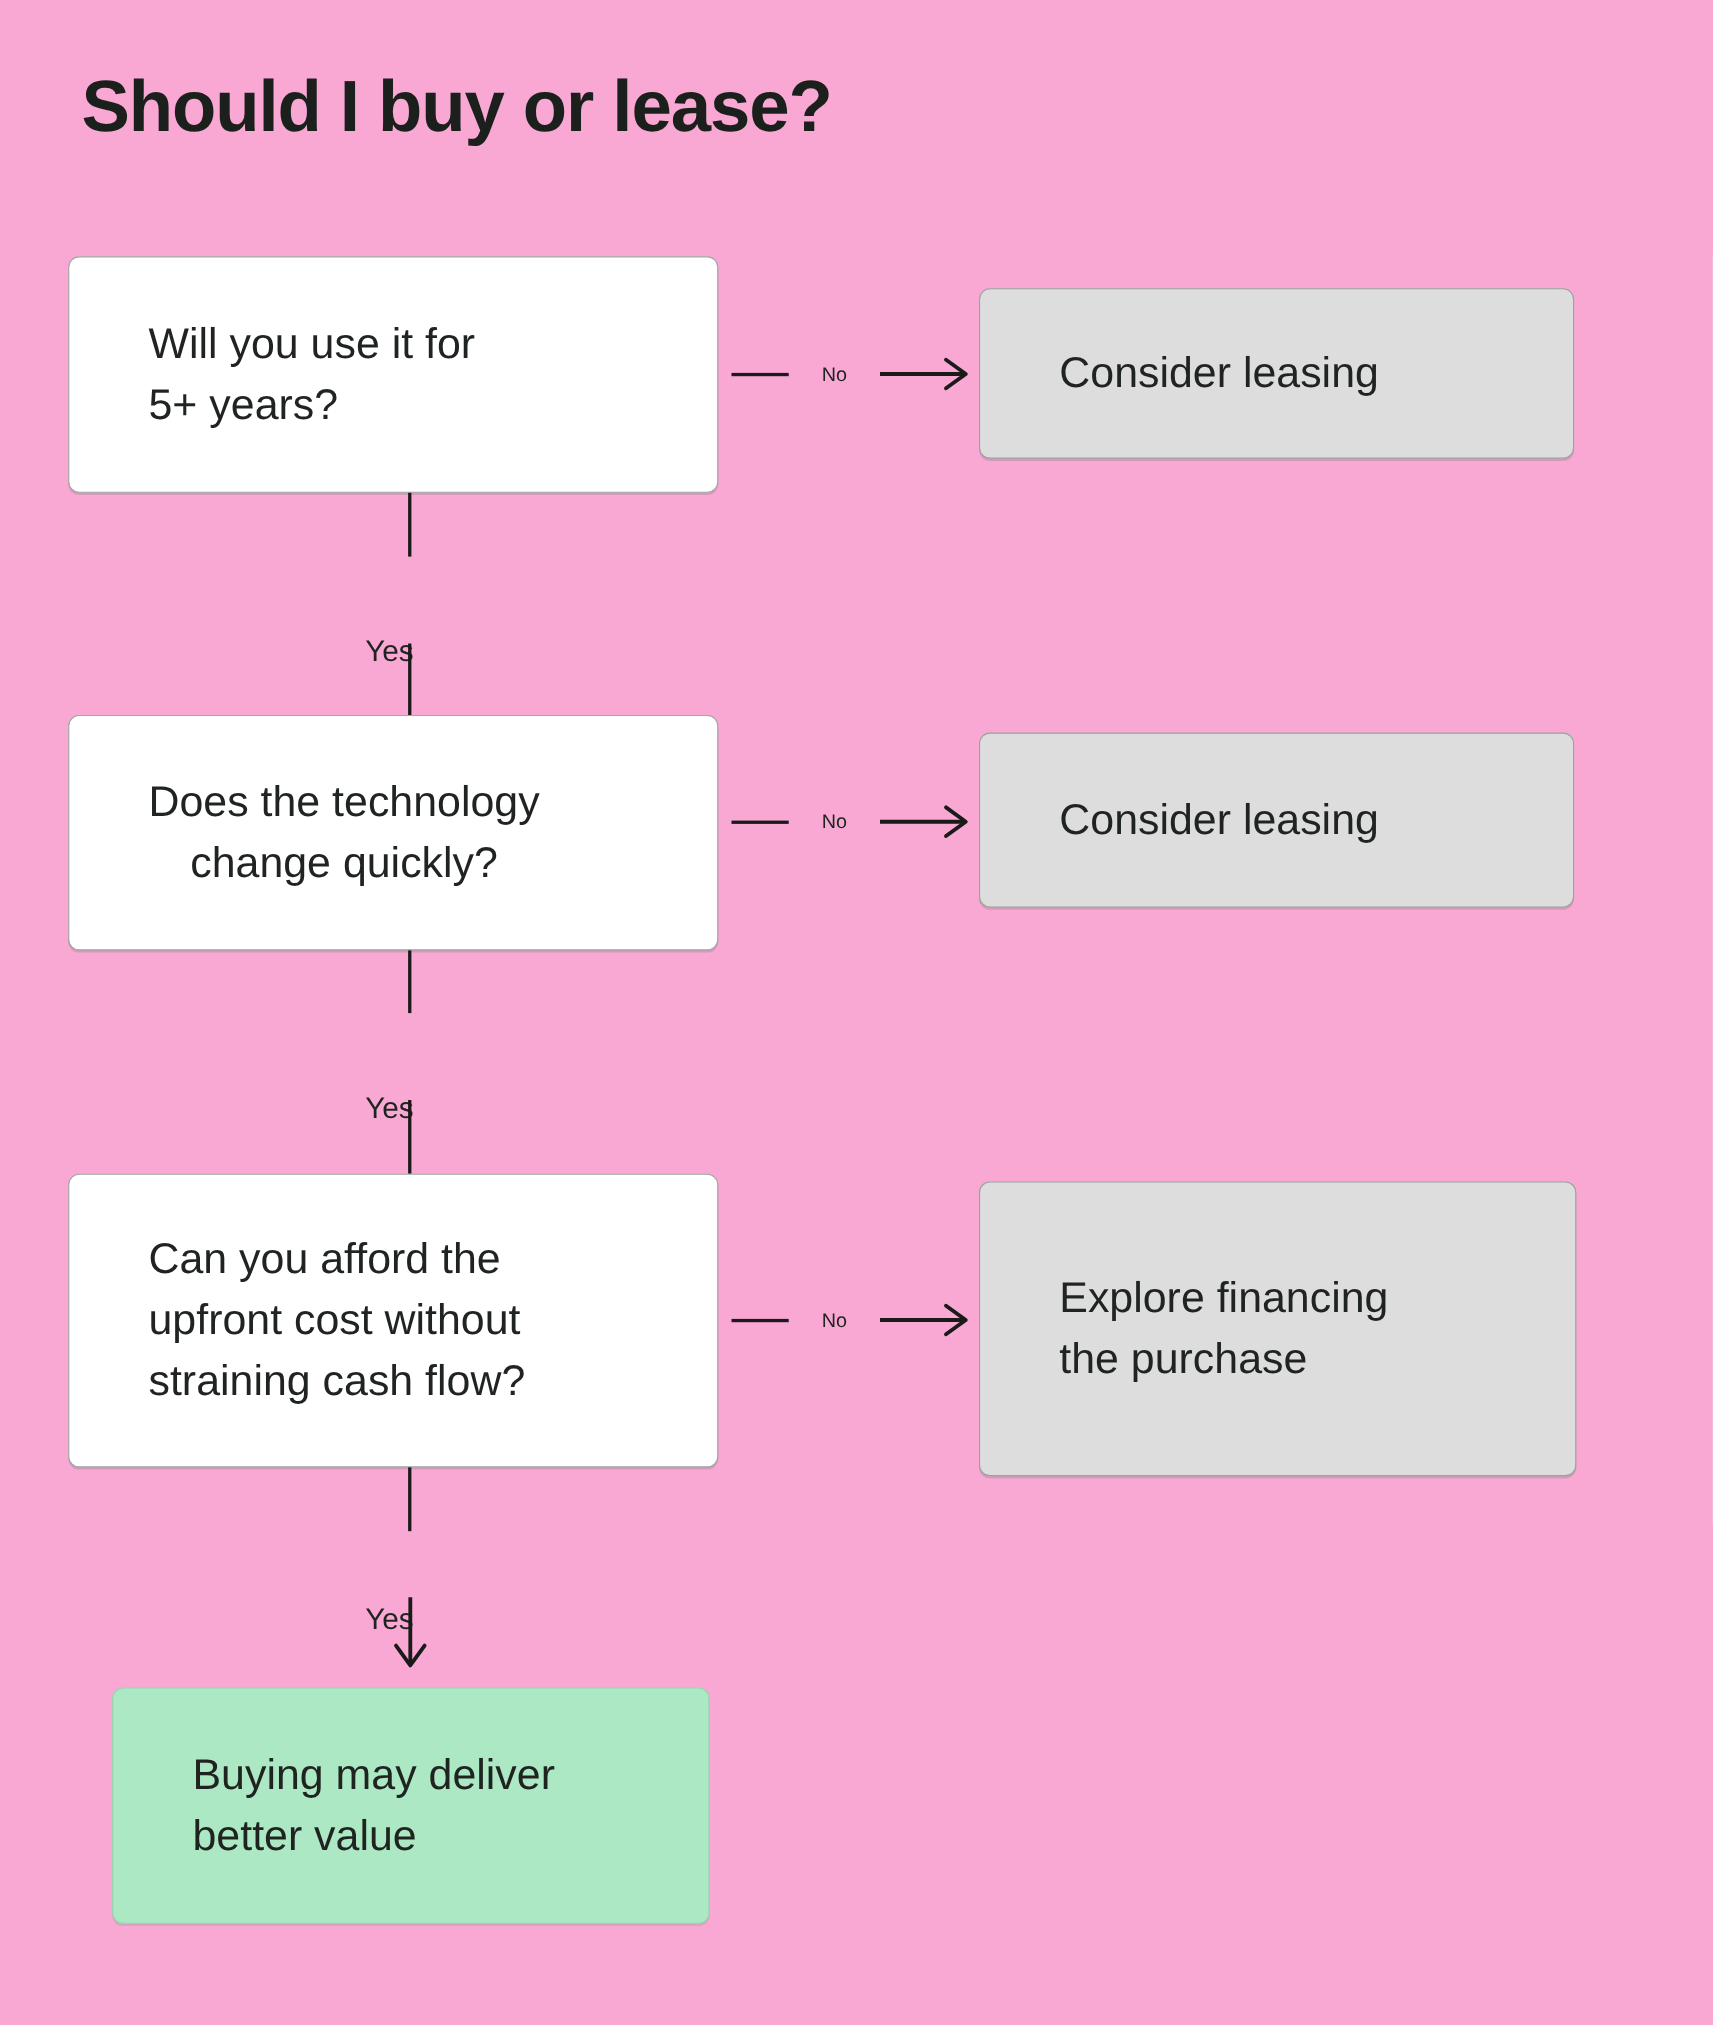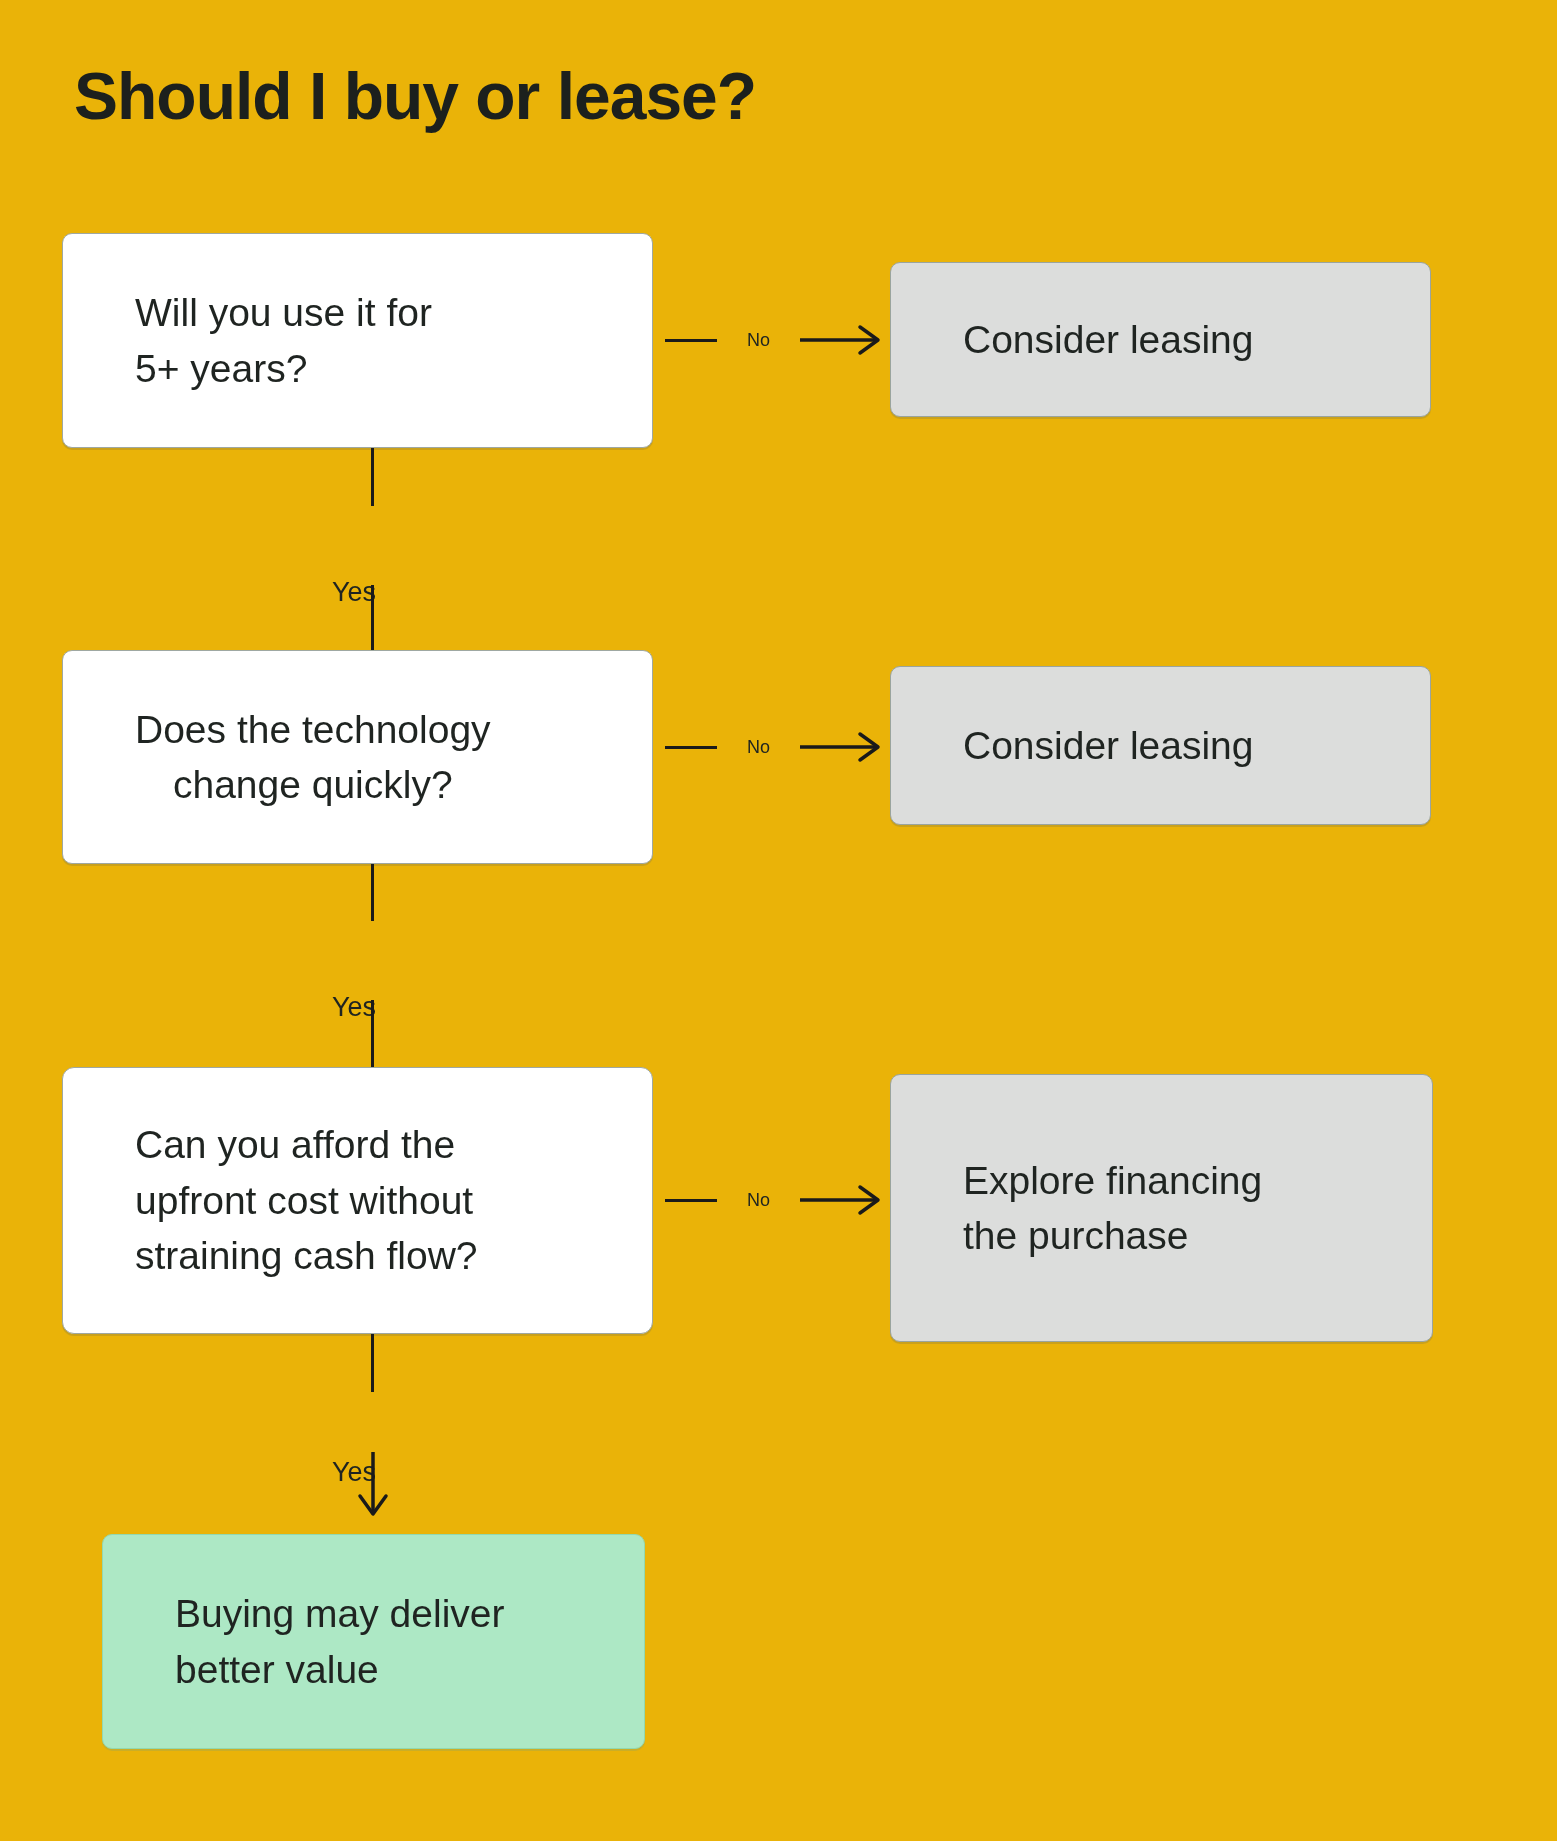--- a/index.html
+++ b/index.html
@@ -4,21 +4,21 @@
 <style>
   html, body { margin: 0; padding: 0; }
   body {
     font-family: "Liberation Sans", "DejaVu Sans", sans-serif;
     background: #edf3ee;
   }
   .canvas {
     position: relative;
     width: 1557px;
     height: 1841px;
-    background: #eab308;
+    background: #f9a8d4;
     overflow: hidden;
   }
   .title {
     position: absolute;
     left: 74px;
     top: 58px;
     font-size: 66px;
     font-weight: 600;
     letter-spacing: -1px;
     color: #1c201d;
@@ -37,21 +37,21 @@
     font-size: 39px;
     line-height: 1.42;
     color: #1f2421;
     white-space: pre-line;
     padding-left: 72px;
     padding-right: 40px;
   }
   .qbox { background: #ffffff; left: 62px; width: 591px; }
   .q1 { top: 233px; height: 215px; }
   .q2 { top: 650px; height: 214px; text-align: center; }
-  .q3 { top: 1067px; height: 267px; border-radius: 12px; }
+  .q3 { top: 1067px; height: 267px; }
   .obox { background: #dcdddc; border-color: #9aa49e; left: 890px; width: 541px; }
   .o1 { top: 262px; height: 155px; }
   .o2 { top: 666px; height: 159px; }
   .o3 { top: 1074px; width: 543px; height: 268px; align-items: center; }
   .final {
     background: #ade8c5;
     border-color: #92d8b0;
     left: 102px; top: 1534px;
     width: 543px; height: 215px;
     box-shadow: 0 2px 0 rgba(110,160,130,0.25);

